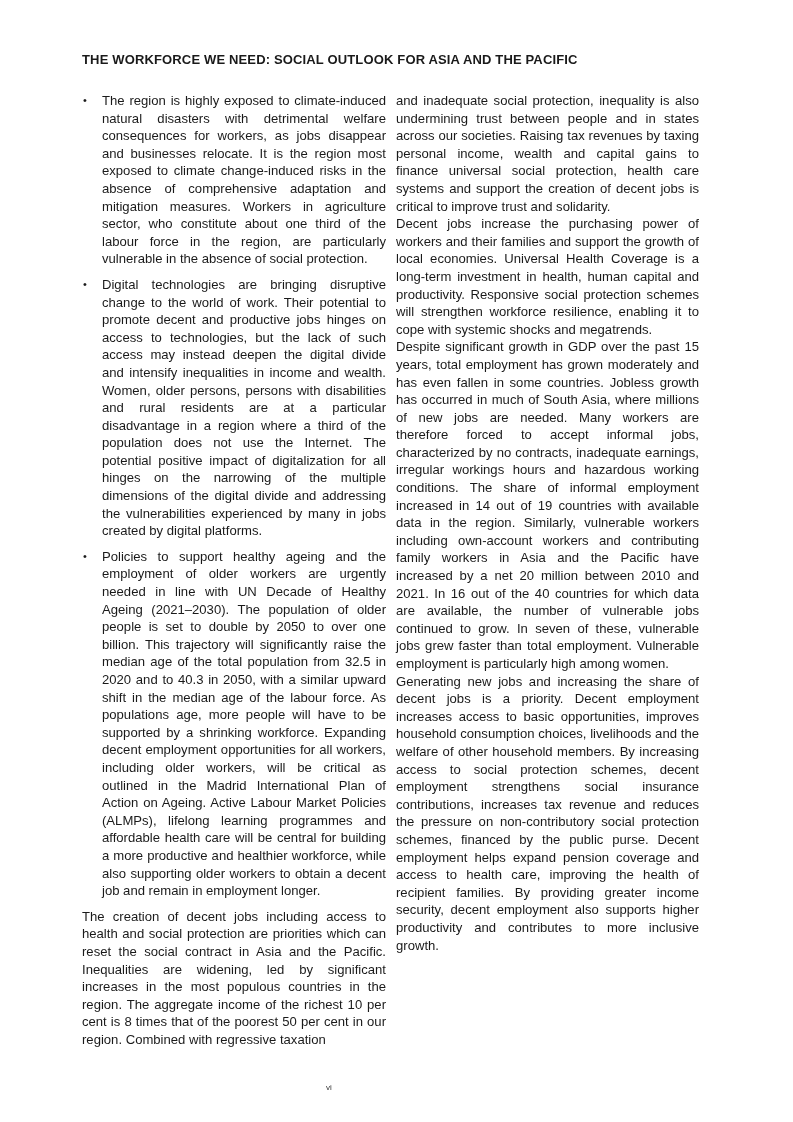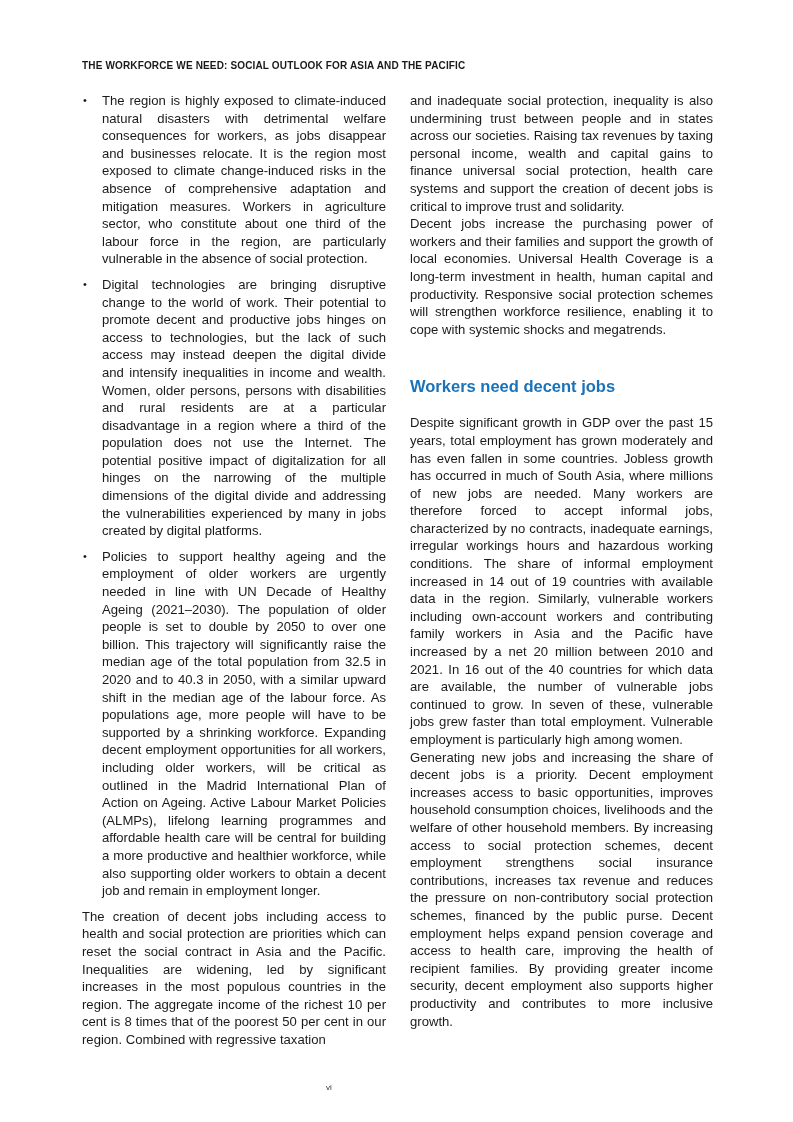--- a/index.html
+++ b/index.html
@@ -1,22 +1,22 @@
 <!DOCTYPE html>
 <html><head>
 <meta charset="utf-8">
 <style>
   html, body { margin: 0; padding: 0; background: #ffffff; }
   body { width: 793px; height: 1122px; position: relative; overflow: hidden;
          font-family: "Liberation Sans", sans-serif; color: #1a1a1a; }
-  .running-header { position: absolute; left: 82px; top: 60px; font-size: 10px; font-weight: bold;
+  .running-header { position: absolute; left: 82px; top: 52px; font-size: 13px; font-weight: bold;
          letter-spacing: 0.15px; color: #1a1a1a; text-align: center; }
   .col { position: absolute; top: 92px; width: 304px; font-size: 13.1px; line-height: 17.6px; }
   .col-left { left: 82px; }
-  .col-right { left: 410px; width: 303px; }
+  .col-right { left: 396px; width: 303px; }
   .bullet-list { list-style: none; margin: 0; padding: 0; }
   .bullet-item { position: relative; padding-left: 20px; text-align: justify; margin-bottom: 8px; }
   .bullet-dot { position: absolute; left: 1px; top: 0; font-size: 11px; }
   p { margin: 0; text-align: justify; }
   .para-gap { }
   .section-heading { margin: 38px 0 18px 0; font-size: 16.5px; font-weight: bold; color: #1a72b8; line-height: 20px; }
   .page-number { position: absolute; top: 1083px; left: 0; width: 658px; text-align: center; font-size: 8px; color: #333; }
 </style>
 </head>
 <body>
@@ -37,18 +37,17 @@
       <span class="bullet-dot">•</span>
       <span>Policies to support healthy ageing and the employment of older workers are urgently needed in line with UN Decade of Healthy Ageing (2021–2030). The population of older people is set to double by 2050 to over one billion. This trajectory will significantly raise the median age of the total population from 32.5 in 2020 and to 40.3 in 2050, with a similar upward shift in the median age of the labour force. As populations age, more people will have to be supported by a shrinking workforce. Expanding decent employment opportunities for all workers, including older workers, will be critical as outlined in the Madrid International Plan of Action on Ageing. Active Labour Market Policies (ALMPs), lifelong learning programmes and affordable health care will be central for building a more productive and healthier workforce, while also supporting older workers to obtain a decent job and remain in employment longer.</span>
     </li>
   </ul>
   <p class="para-gap">The creation of decent jobs including access to health and social protection are priorities which can reset the social contract in Asia and the Pacific. Inequalities are widening, led by significant increases in the most populous countries in the region. The aggregate income of the richest 10 per cent is 8 times that of the poorest 50 per cent in our region. Combined with regressive taxation</p>
 </div>
 
 <div class="col col-right">
   <p>and inadequate social protection, inequality is also undermining trust between people and in states across our societies. Raising tax revenues by taxing personal income, wealth and capital gains to finance universal social protection, health care systems and support the creation of decent jobs is critical to improve trust and solidarity.</p>
   <p class="para-gap">Decent jobs increase the purchasing power of workers and their families and support the growth of local economies. Universal Health Coverage is a long-term investment in health, human capital and productivity. Responsive social protection schemes will strengthen workforce resilience, enabling it to cope with systemic shocks and megatrends.</p>
-  <h2 class="section-heading">Workers need decent jobs</h2>
   <p>Despite significant growth in GDP over the past 15 years, total employment has grown moderately and has even fallen in some countries. Jobless growth has occurred in much of South Asia, where millions of new jobs are needed. Many workers are therefore forced to accept informal jobs, characterized by no contracts, inadequate earnings, irregular workings hours and hazardous working conditions. The share of informal employment increased in 14 out of 19 countries with available data in the region. Similarly, vulnerable workers including own-account workers and contributing family workers in Asia and the Pacific have increased by a net 20 million between 2010 and 2021. In 16 out of the 40 countries for which data are available, the number of vulnerable jobs continued to grow. In seven of these, vulnerable jobs grew faster than total employment. Vulnerable employment is particularly high among women.</p>
   <p class="para-gap">Generating new jobs and increasing the share of decent jobs is a priority. Decent employment increases access to basic opportunities, improves household consumption choices, livelihoods and the welfare of other household members. By increasing access to social protection schemes, decent employment strengthens social insurance contributions, increases tax revenue and reduces the pressure on non-contributory social protection schemes, financed by the public purse. Decent employment helps expand pension coverage and access to health care, improving the health of recipient families. By providing greater income security, decent employment also supports higher productivity and contributes to more inclusive growth.</p>
 </div>
 
 <div class="page-number">vi</div>
 
 </body></html>

